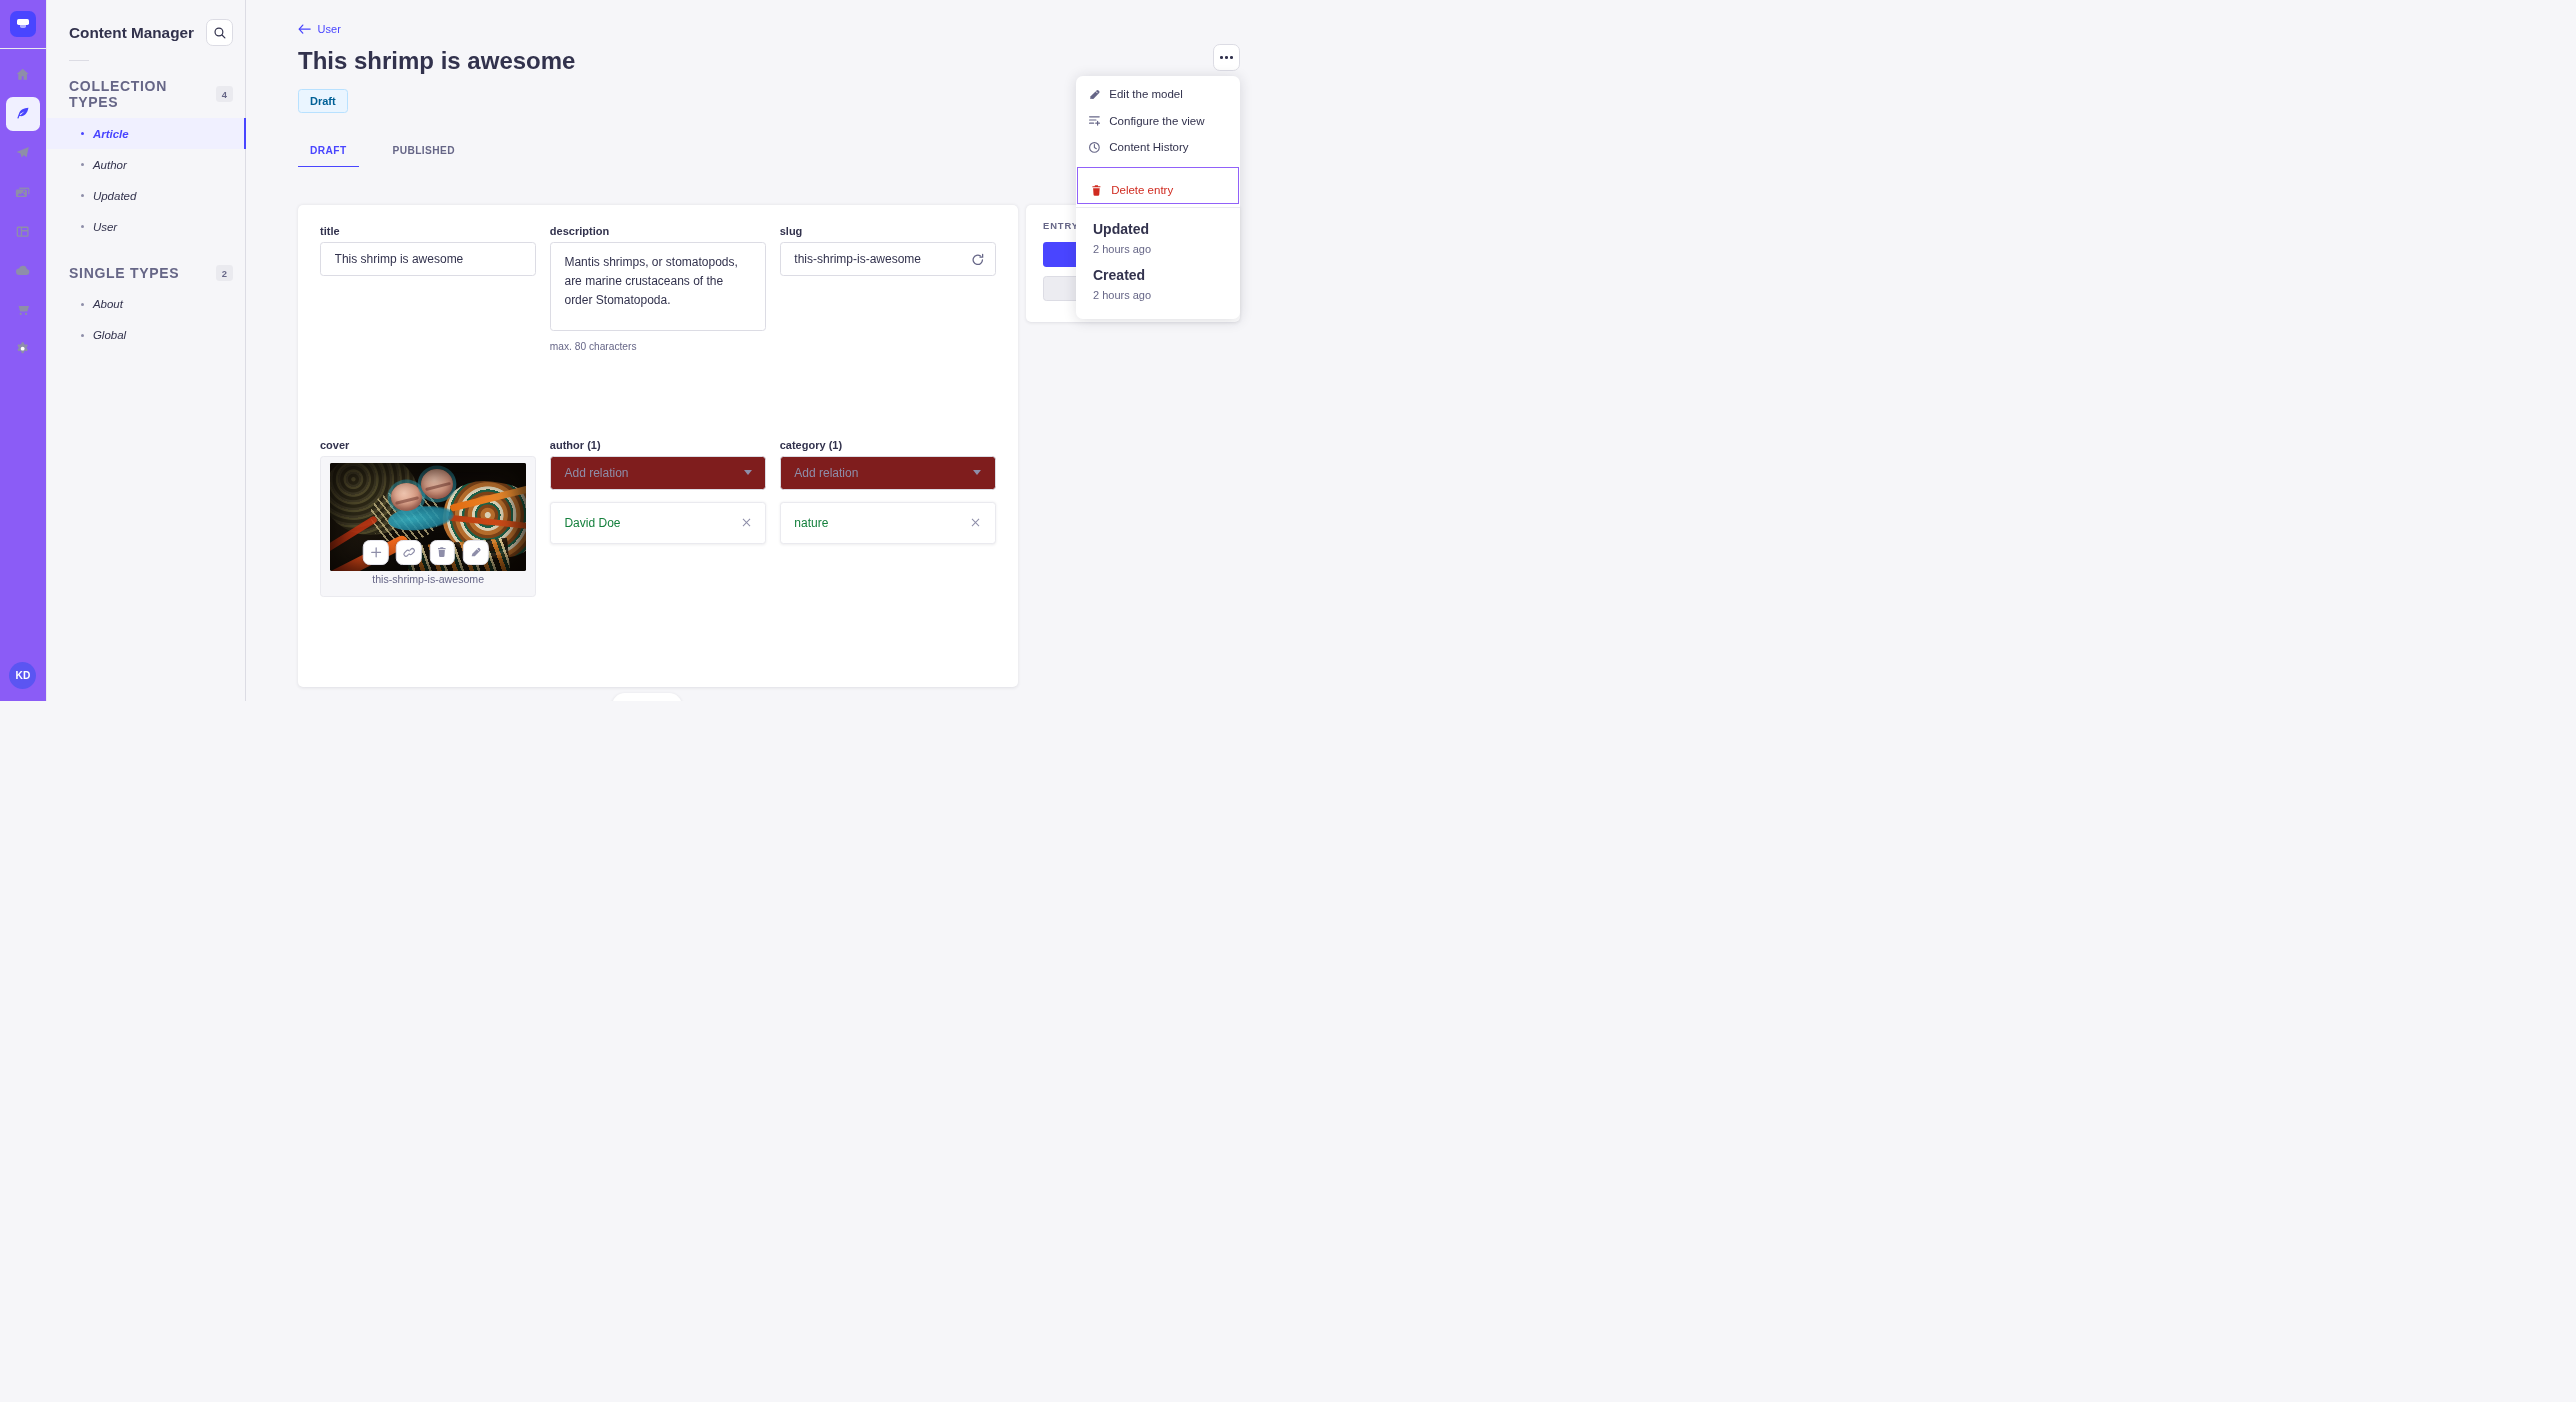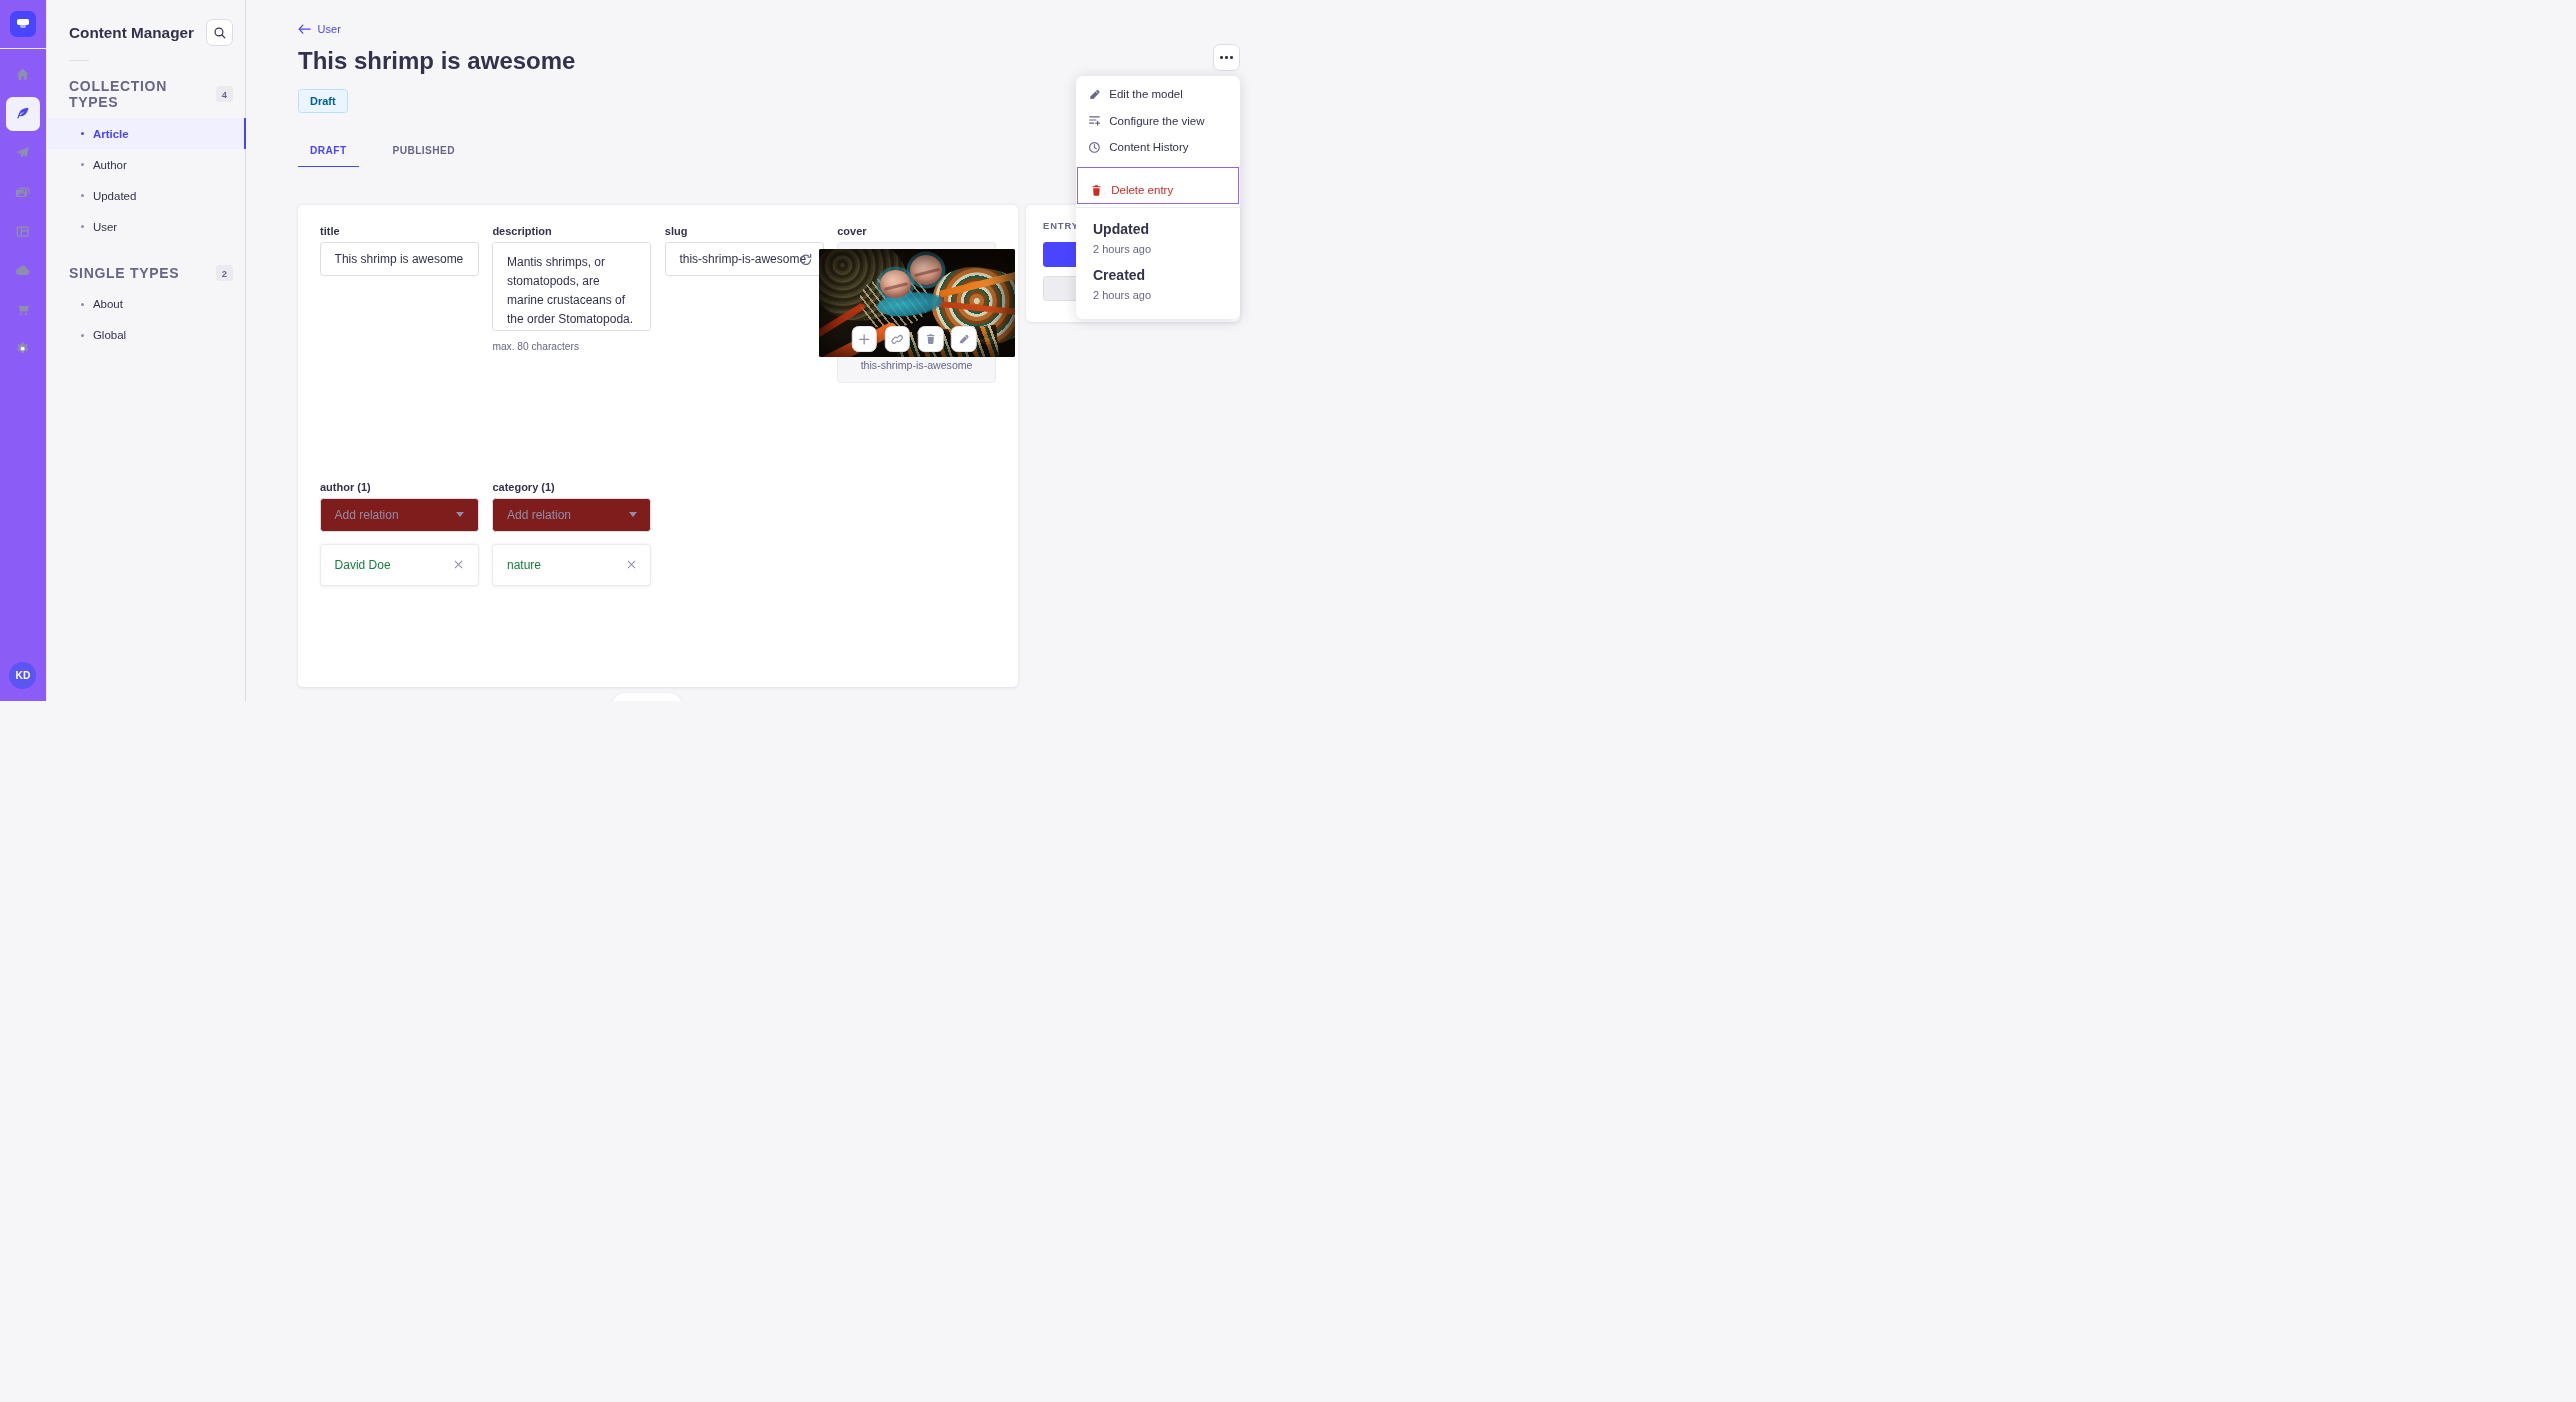--- a/index.html
+++ b/index.html
@@ -37,21 +37,21 @@
   .search-btn { width: 27px; height: 27px; background: #fff; border: 0.9px solid #dcdce4;
                 border-radius: 6.8px; display: flex; align-items: center; justify-content: center;
                 color: #32324d; cursor: pointer; }
   .sb-divider { width: 20.4px; height: 0.9px; background: #dcdce4; margin: 13.6px 0 10.2px 22px; }
   .sb-section-head { display: flex; align-items: center; justify-content: space-between;
                      padding: 7.7px 12px 7.7px 22px; }
   .sb-section-label { font-size: 14px; font-weight: bold; letter-spacing: 0.7px; color: #666687; }
   .badge { background: #eaeaef; color: #666687; font-size: 9.4px; font-weight: bold;
            border-radius: 3.4px; padding: 2.6px 6px; }
   .sb-item { height: 31px; display: flex; align-items: center; gap: 8.5px;
-             padding-left: 34px; font-size: 11.5px; color: #32324d; position: relative; cursor: pointer; }
+             padding-left: 34px; font-size: 11.5px; color: #32324d; position: relative; cursor: pointer; font-style: italic; }
   .sb-item .bullet { width: 3.4px; height: 3.4px; border-radius: 50%; background: #8e8ea9; }
   .sb-item.active { background: #f0f0ff; color: #4945ff; font-weight: bold; }
   .sb-item.active .bullet { background: #4945ff; }
   .sb-item.active::after { content: ""; position: absolute; right: -0.9px; top: 0; bottom: 0;
                            width: 1.7px; background: #4945ff; }
   .sb-gap { height: 15.3px; }
 
   
   .main { position: absolute; left: 246px; top: 0; right: 0; bottom: 0; }
   .back { position: absolute; left: 52px; top: 23px; display: flex; align-items: center;
@@ -67,21 +67,21 @@
                   display: inline-flex; align-items: center; }
   .tabs { position: absolute; left: 52px; top: 145px; display: flex; gap: 22px; }
   .tab { font-size: 10.2px; font-weight: bold; letter-spacing: 0.4px; color: #666687;
          padding: 0 12px 10.2px; cursor: pointer; }
   .tab.active { color: #4945ff; border-bottom: 1.7px solid #4945ff; }
 
   
   .form-card { position: absolute; left: 52px; top: 205px; width: 720px; height: 482px;
                background: #fff; border-radius: 5.1px; box-shadow: 0 0.9px 3.4px rgba(33,33,52,.1);
                padding: 20.4px 22px 25px; display: grid;
-               grid-template-columns: 1fr 1fr 1fr 1fr; column-gap: 13.6px; row-gap: 21px;
+               grid-template-columns: 1fr 1fr 1fr; column-gap: 13.6px; row-gap: 21px;
                align-items: start; }
   .f-label { font-size: 11px; font-weight: bold; color: #32324d; margin-bottom: 5.1px; }
   .input { width: 100%; height: 34px; border: 0.9px solid #dcdce4; border-radius: 3.4px;
            background: #fff; font-family: "Liberation Sans", sans-serif;
            font-size: 12px; color: #32324d; padding: 0 13.6px; outline: none; }
   textarea.input { height: 89px; padding: 9.4px 13.6px; line-height: 19px; resize: none; }
   .hint { font-size: 10.2px; color: #666687; margin-top: 6.8px; }
   .slug-wrap { position: relative; }
   .slug-refresh { position: absolute; right: 11px; top: 10.2px; color: #666687; cursor: pointer; }
 

